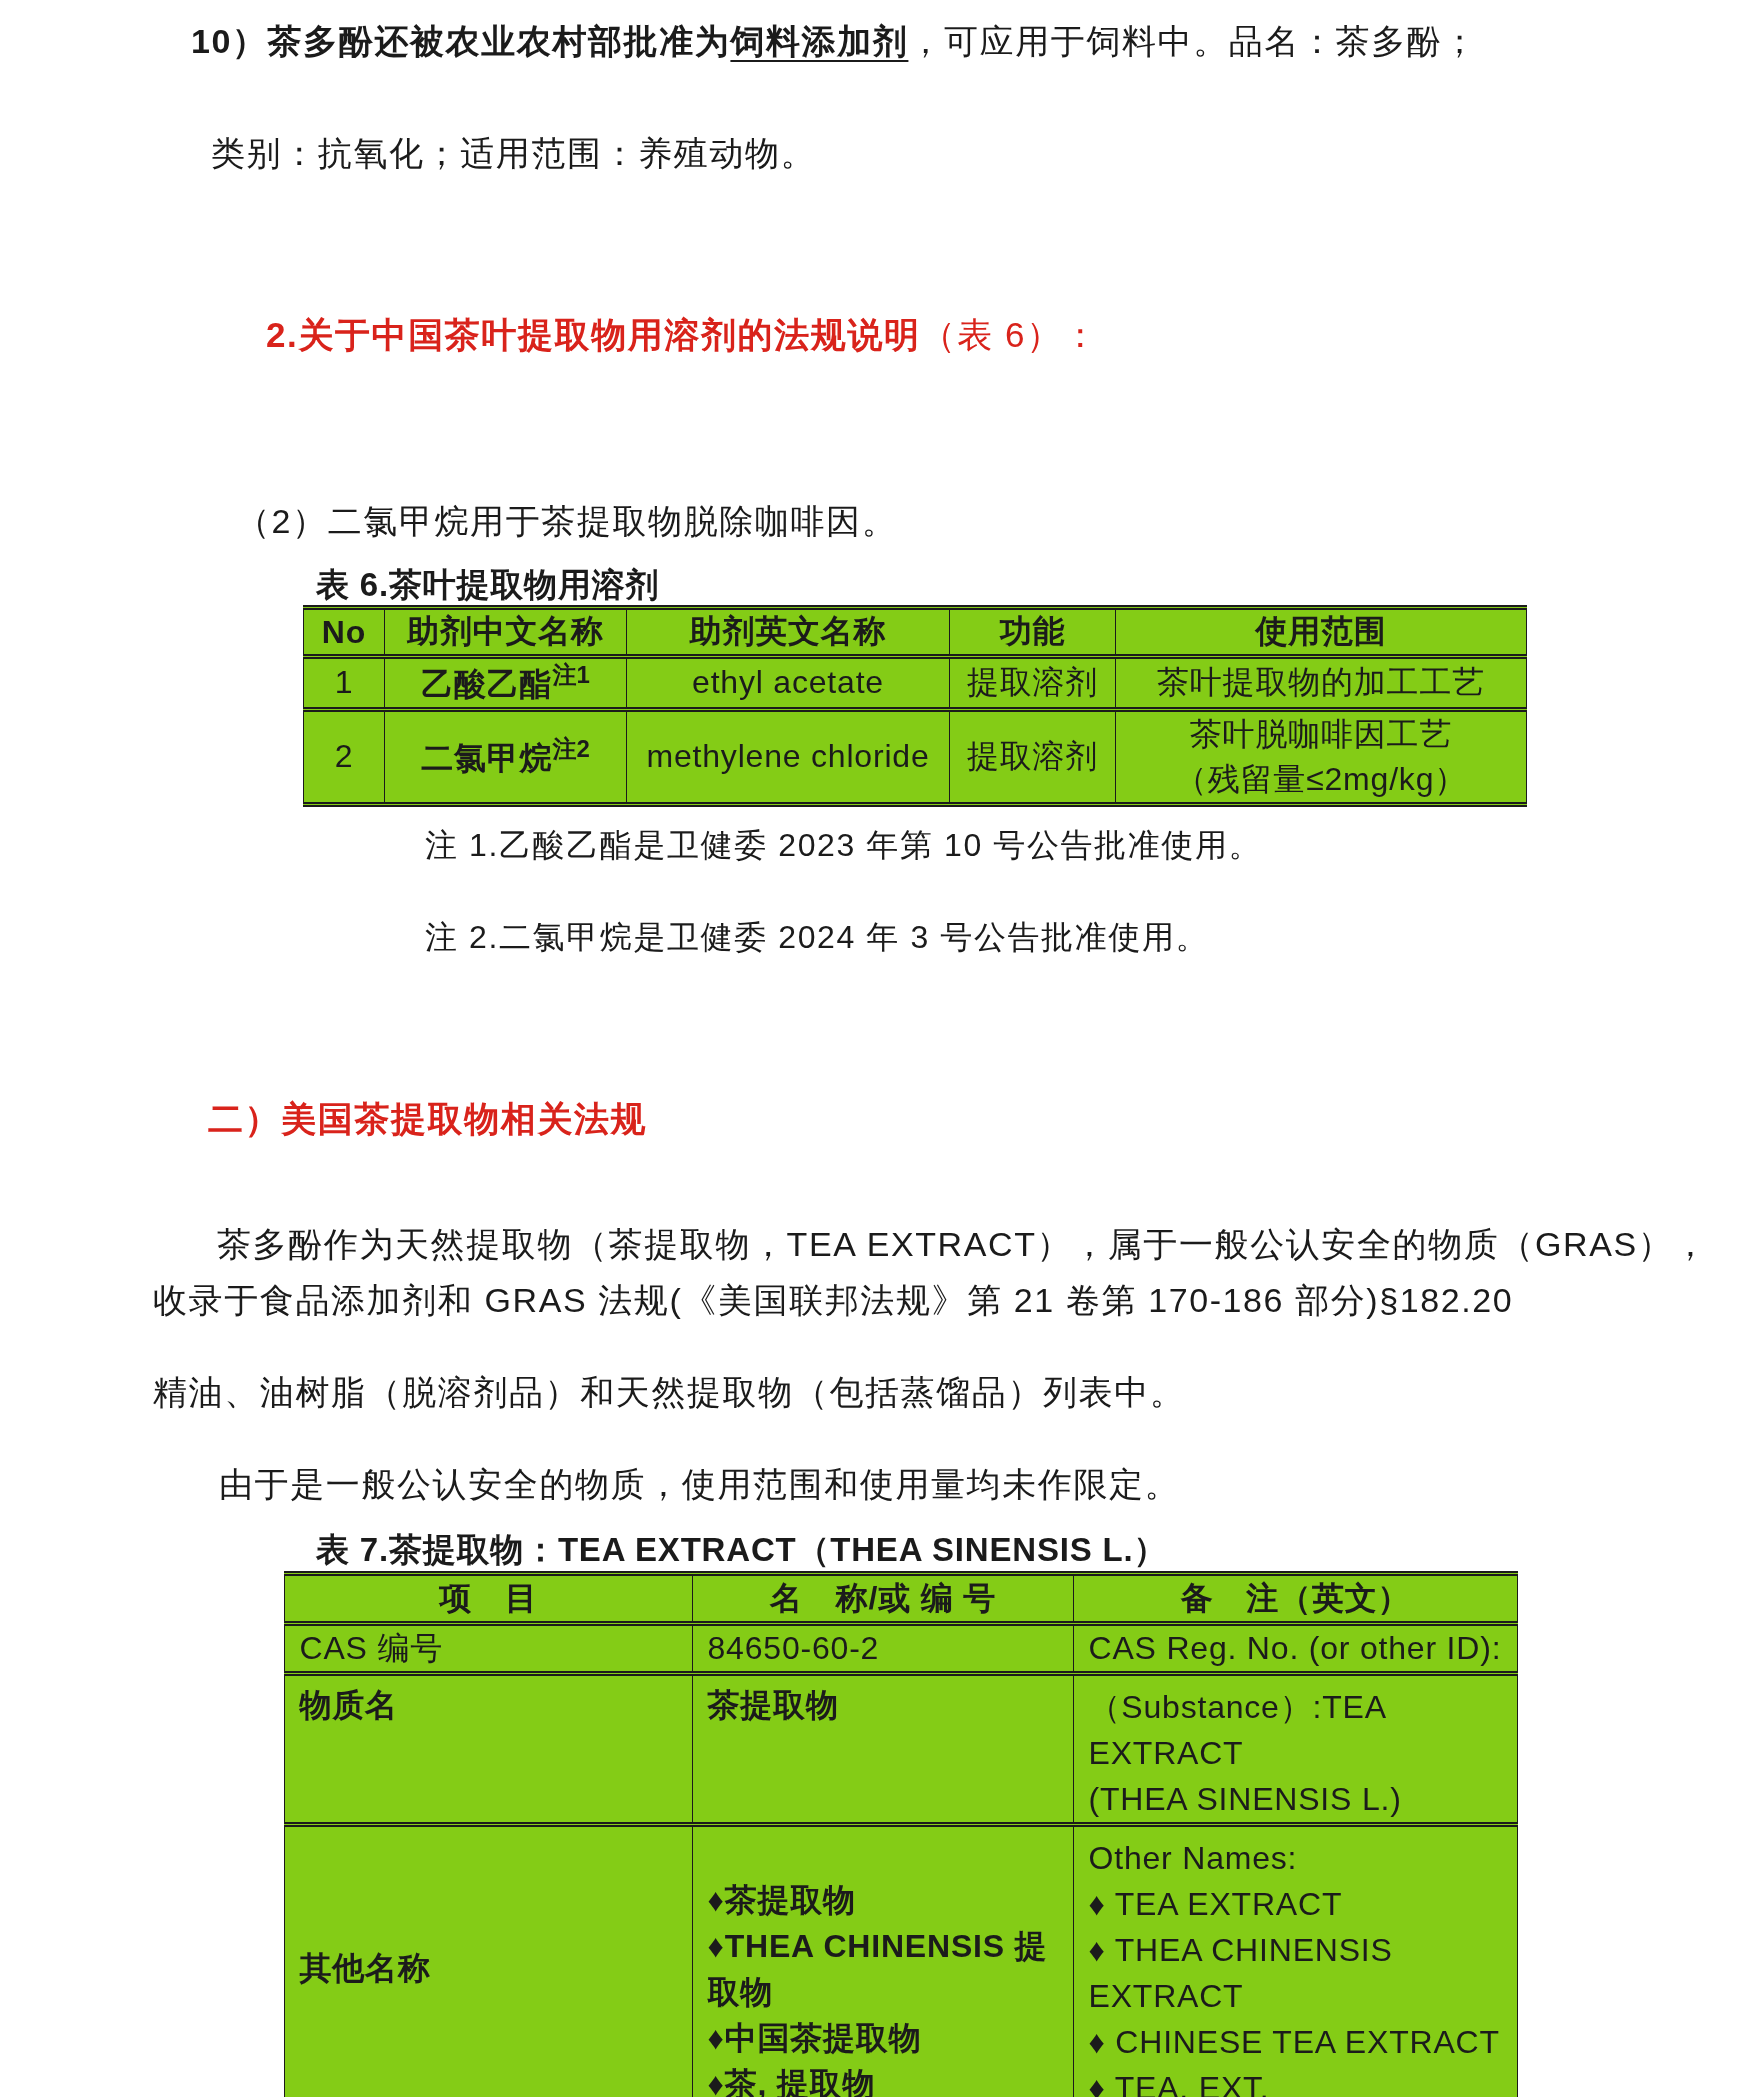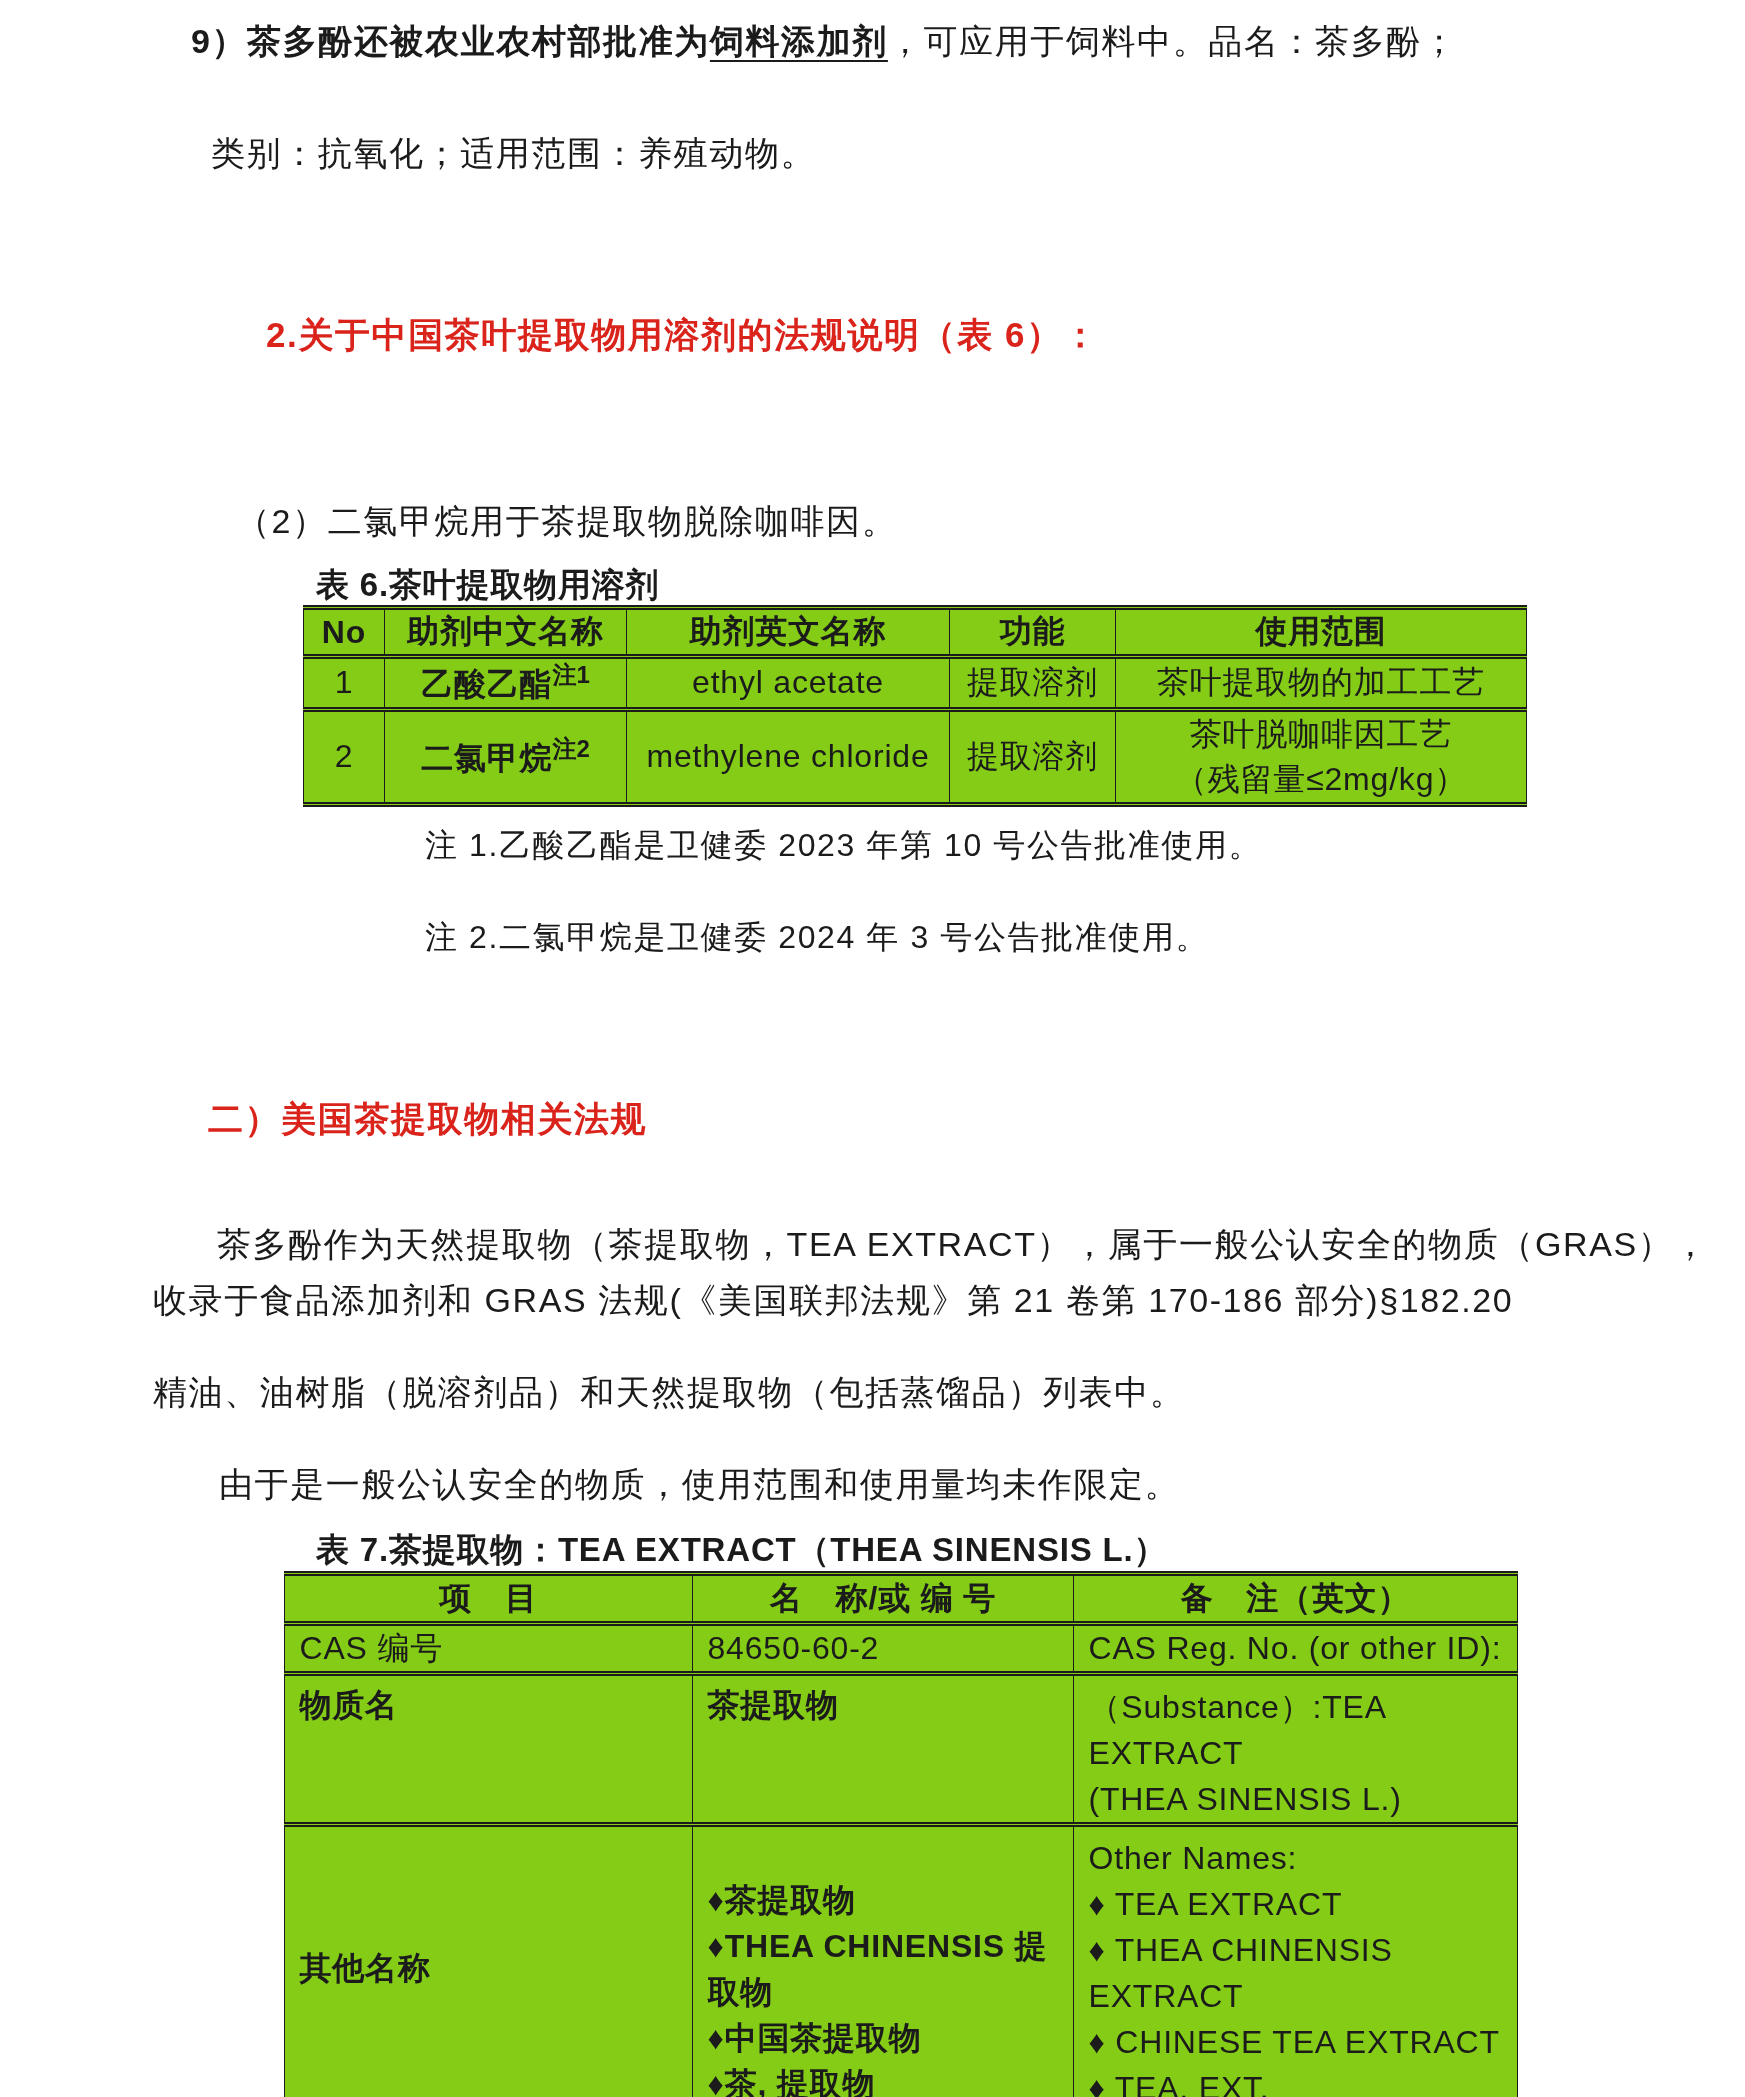--- a/index.html
+++ b/index.html
@@ -4,21 +4,21 @@
 <style>
   * { margin:0; padding:0; box-sizing:border-box; }
   html,body { background:#ffffff; }
   body { font-family:"Liberation Sans","DejaVu Sans",sans-serif; color:#1b1b1b; }
   .page { position:relative; width:1746px; height:2097px; background:#fff; overflow:hidden; }
   .line { position:absolute; white-space:nowrap; font-size:34px; letter-spacing:1.6px; }
   .bold { font-weight:bold; }
   .ul { text-decoration:underline; text-underline-offset:6.5px; text-decoration-thickness:2.4px; }
   .red { color:#d9231b; }
   .h1 { font-size:35px; font-weight:bold; }
-  .h1 .suffix { font-weight:bold;margin-top:40px; }
+  .h1 .suffix { font-weight:normal;margin-top:40px; }
   .caption { font-size:33px; font-weight:bold; letter-spacing:0.8px; }
   .note { font-size:32px; }
 
   table { border-collapse:collapse; position:absolute; table-layout:fixed; background:#84cc16; }
   td, th { border-left:1.6px solid #1b1b1b; border-right:1.6px solid #1b1b1b; vertical-align:middle; font-size:32px; letter-spacing:0.8px; }
   tr { border-top:5.6px double #1b1b1b; }
   table { border-bottom:5.6px double #1b1b1b; }
 
   
   #t6 { left:303px; top:605px; width:1223px; }
@@ -35,21 +35,21 @@
   #t7 .top { vertical-align:top; padding-top:8px; }
   #t7 .names-list { margin-top:46px; }
   .bold-cell { font-weight:bold; }
 </style>
 </head>
 <body>
 
 <div class="page">
 
   <div class="line" style="top:19.4px; left:191px;">
-    <span class="bold">9）茶多酚还被农业农村部批准为</span><span class="bold ul">饲料添加剂</span><span>，可应用于饲料中。品名：茶多酚；</span>
+    <span class="bold">10）茶多酚还被农业农村部批准为</span><span class="bold ul">饲料添加剂</span><span>，可应用于饲料中。品名：茶多酚；</span>
   </div>
   <div class="line" style="top:131px; left:211px;">类别：抗氧化；适用范围：养殖动物。</div>
 
   <div class="line h1 red" style="top:312px; left:266px;">
     <span>2.关于中国茶叶提取物用溶剂的法规说明</span><span class="suffix">（表 6）：</span>
   </div>
 
   <div class="line" style="top:499px; left:236px;">（2）二氯甲烷用于茶提取物脱除咖啡因。</div>
 
   <div class="line caption" style="top:563px; left:316px;">表 6.茶叶提取物用溶剂</div>

